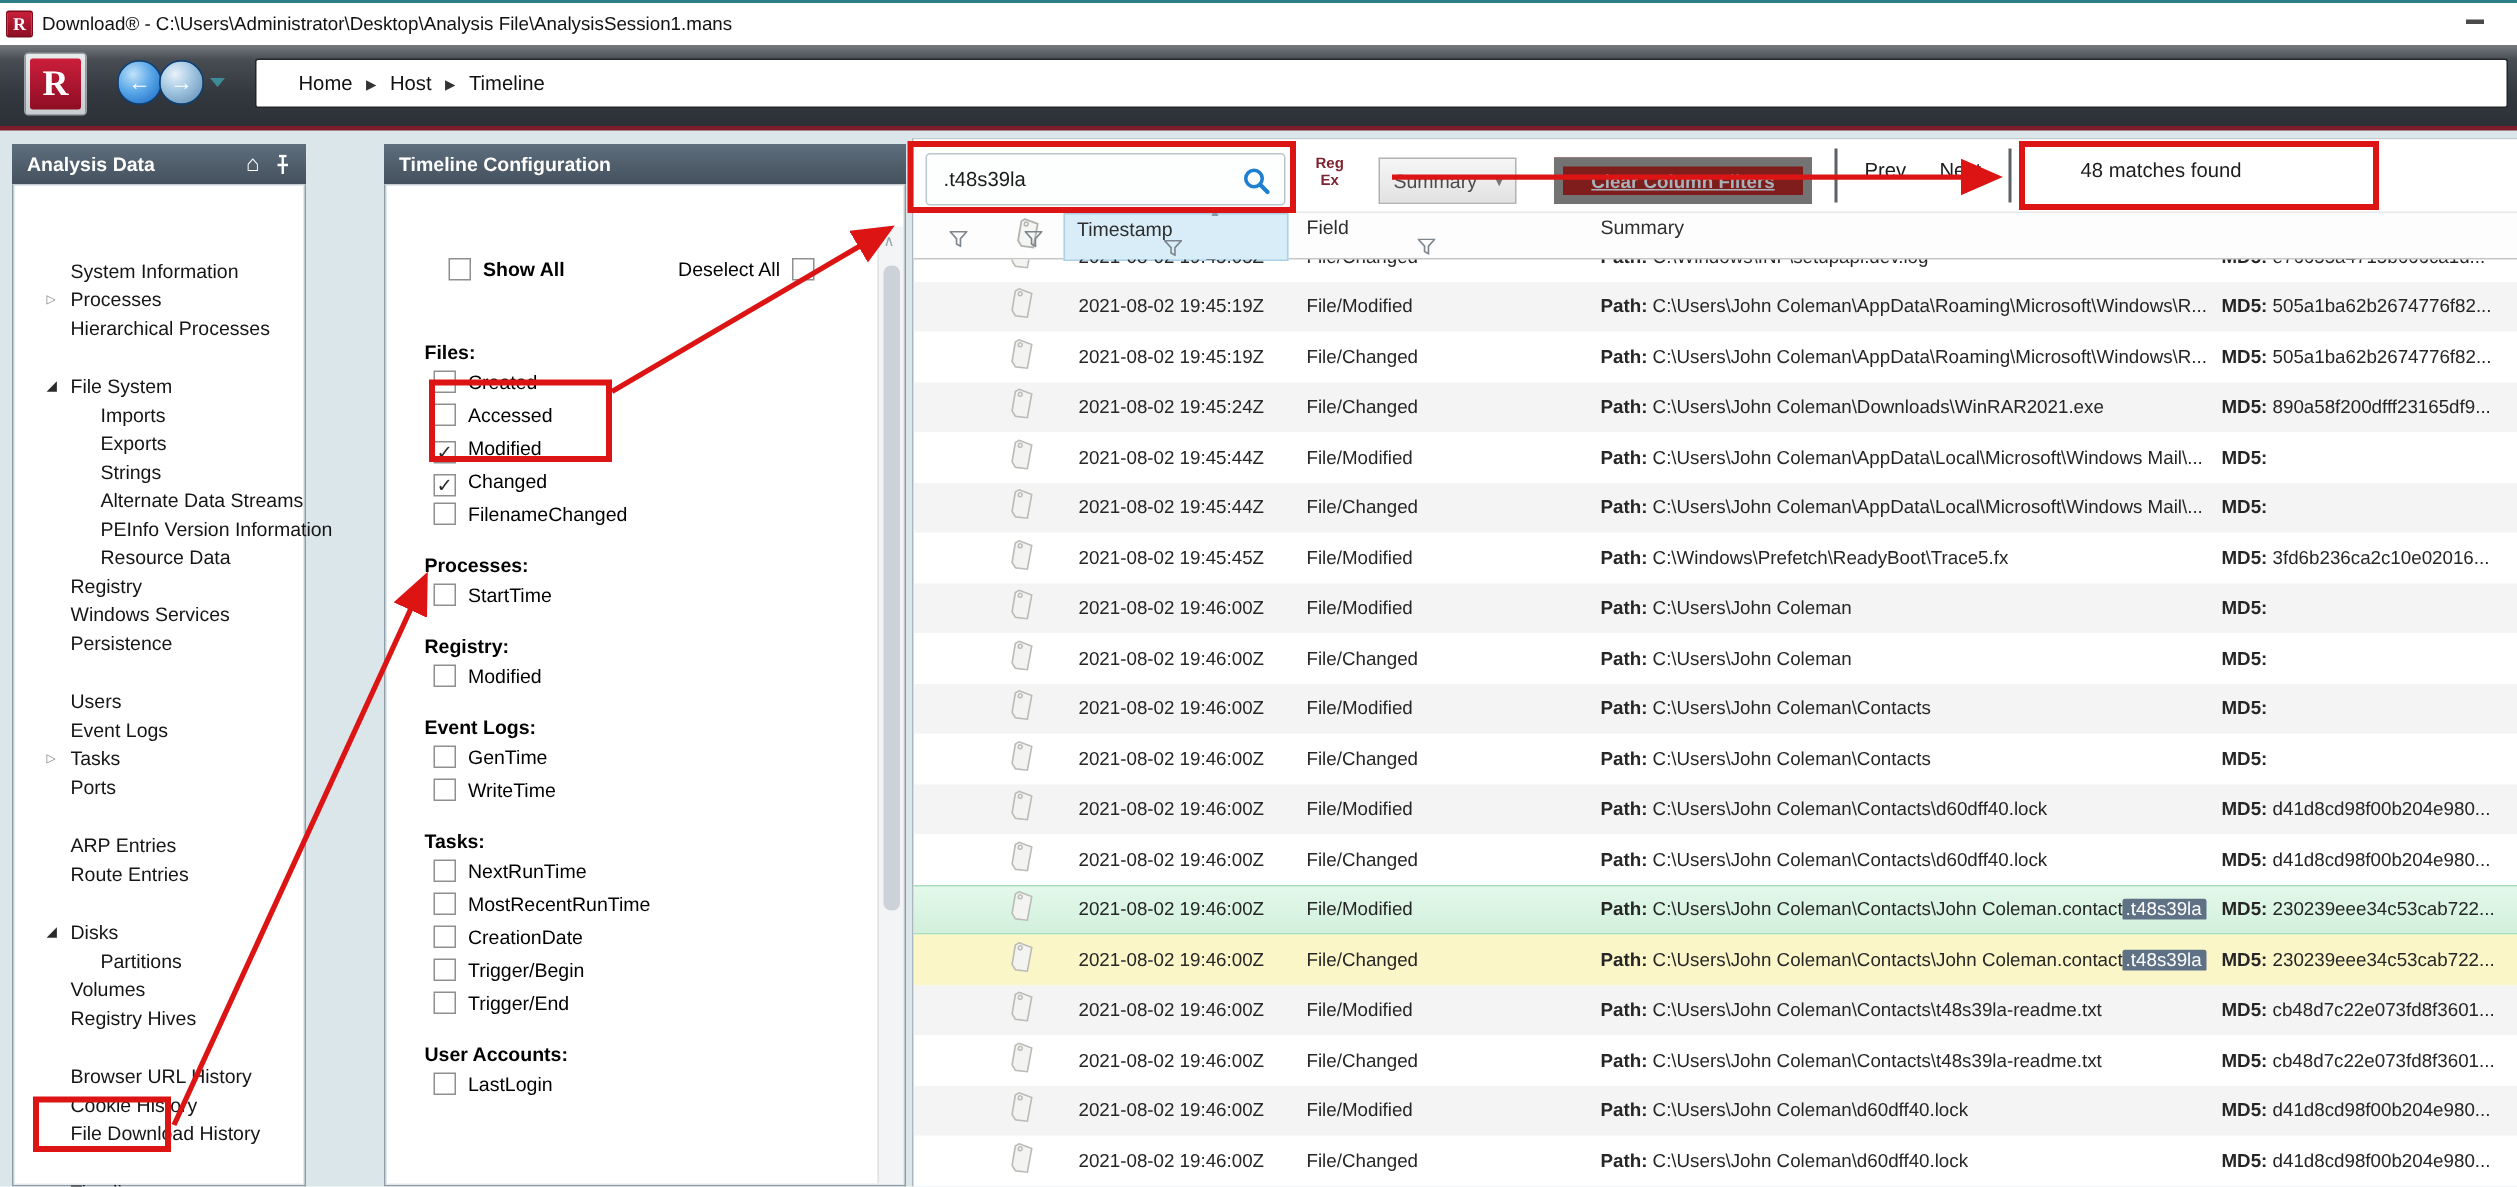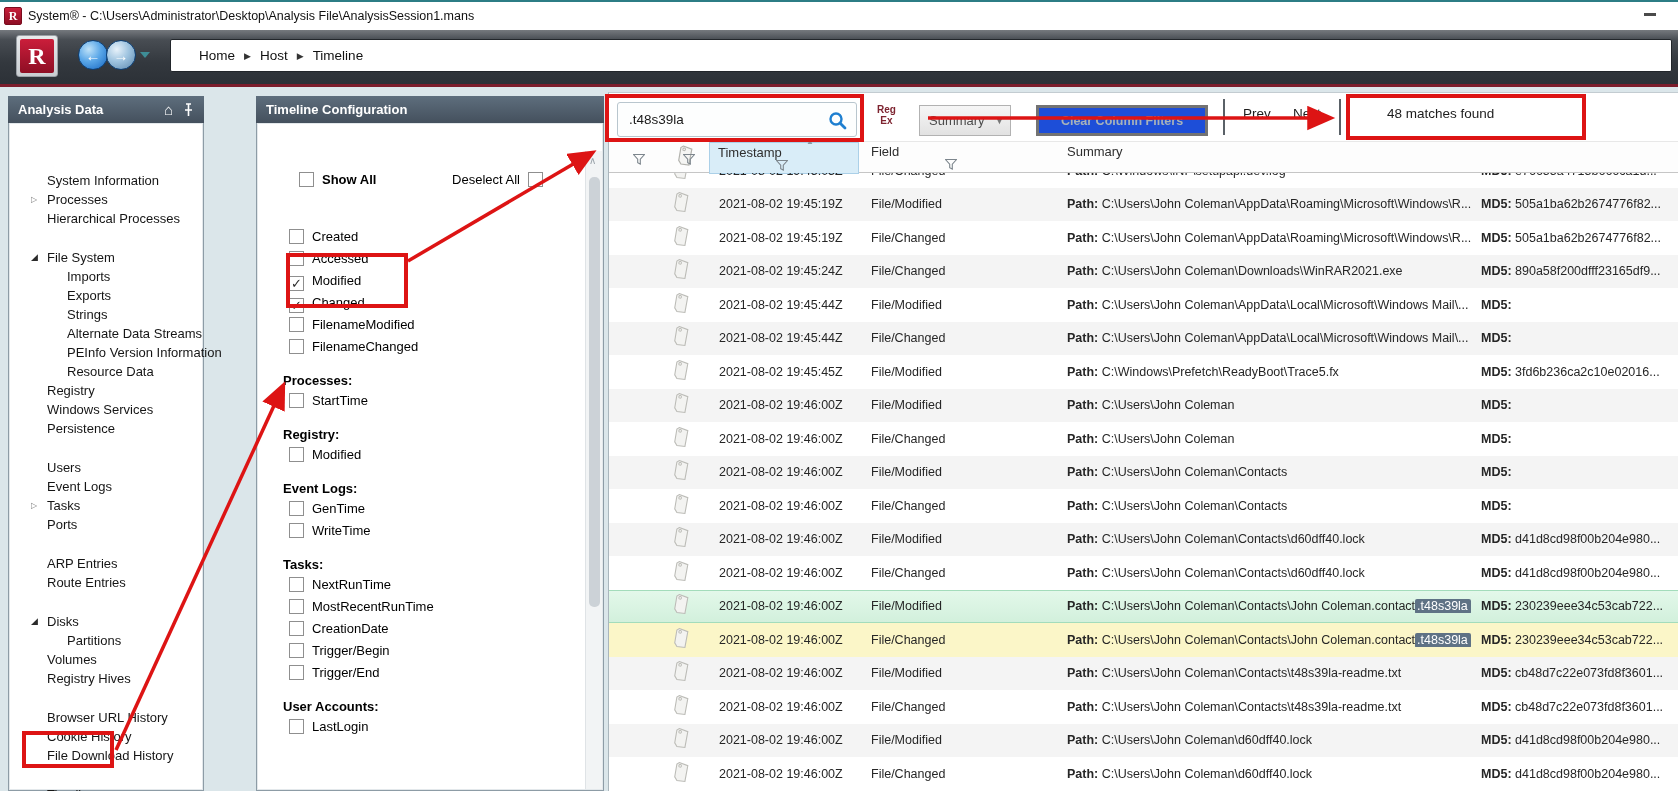--- a/index.html
+++ b/index.html
@@ -79,23 +79,23 @@
   .searchbox input { position:absolute; left:0; top:0; width:100%; height:100%; border:none; outline:none;
                background:transparent; padding:0 34px 0 11px; font-size:13.5px; color:#1a1a1a;
                font-family:"Liberation Sans",sans-serif; }
   .mag { position:absolute; right:9px; top:8px; }
   .regex { position:absolute; left:268px; top:11px; font-size:10px; font-weight:bold; color:#7e2430;
            line-height:11px; text-align:center; cursor:pointer; }
   .scope-dd { position:absolute; left:310px; top:12px; width:92px; height:31px; cursor:pointer;
               background:linear-gradient(#f6f6f6,#e2e2e2); border:1px solid #b2b2b2;
               font-size:13px; color:#4c4c4c; display:flex; align-items:center; padding:0 6px 0 9px; }
   .scope-dd .chev { margin-left:auto; font-size:9px; color:#777; }
-  .clearbtn { position:absolute; left:427px; top:12px; width:172px; height:31px; background:#1d4ed8;
-              border:3px solid #737373; color:#a7b2b9; font-weight:bold; font-size:12.5px;
-              font-family:"Liberation Sans",sans-serif; }
+  .clearbtn { position:absolute; left:427px; top:12px; width:172px; height:31px; background:#7f1d1d;
+              border:6px solid #737373; color:#a7b2b9; font-weight:bold; font-size:12.5px;
+              font-family:"Liberation Sans",sans-serif;text-decoration:underline; }
   .vsep { position:absolute; top:6px; width:2px; height:36px; background:#5a6167; }
   .navlbl { position:absolute; top:13px; font-size:13.5px; color:#1c1c1c; cursor:pointer; }
   .matches { position:absolute; left:754px; top:13px; font-size:13.5px; color:#1c1c1c;margin-left:24px; }
 
   .thead { position:absolute; left:0; top:48px; width:100%; height:32px; background:#fdfdfd;
            border-bottom:1px solid #c6c6c6; border-top:1px solid #e8e8e8; font-size:13px; color:#2e2e2e; }
   .th-ts { position:absolute; left:100px; top:0; width:150px; height:32px; background:#d9edf8; border:1px solid #abd0e8; }
   .sortup { position:absolute; left:96px; top:-6px; color:#8a9aa4; font-size:8px; }
   .hlabel { position:absolute; top:2px; white-space:nowrap; }
   .funnel { position:absolute; cursor:pointer; }
@@ -115,21 +115,21 @@
 
   
   .rbox { position:absolute; border:4px solid #dd1414; z-index:60; pointer-events:none; }
   .anno { position:absolute; left:0; top:0; z-index:61; pointer-events:none; }
 </style>
 </head>
 <body>
 
 <div class="titlebar">
   <span class="app-icon-small">R</span>
-  <span class="title">System® - C:\Users\Administrator\Desktop\Analysis File\AnalysisSession1.mans</span>
+  <span class="title">Download® - C:\Users\Administrator\Desktop\Analysis File\AnalysisSession1.mans</span>
   <span class="minimize-dash"></span>
 </div>
 
 <div class="toolbar">
   <div class="logo-btn">
     <div class="logo-inner">R</div>
   </div>
   <div class="nav-orb nav-back">←</div>
   <div class="nav-orb nav-fwd">→</div>
   <div class="nav-drop"></div>
@@ -206,25 +206,25 @@
     <div class="cfg-body" id="cfgbody">
       <div class="cfg-row-top">
         <span class="cb"></span>
         <span class="bold">Show All</span>
         <span class="grow"></span>
         <span>Deselect All</span>
         <span class="cb right"></span>
       </div>
       <div id="cfgsections">
           <div class="cfg-sec first">
+            <h4>Files:</h4>
             <div class="cfg-item"><span class="cb"></span><span>Created</span></div>
             <div class="cfg-item"><span class="cb"></span><span>Accessed</span></div>
             <div class="cfg-item"><span class="cb">✓</span><span>Modified</span></div>
             <div class="cfg-item"><span class="cb">✓</span><span>Changed</span></div>
-            <div class="cfg-item"><span class="cb"></span><span>FilenameModified</span></div>
             <div class="cfg-item"><span class="cb"></span><span>FilenameChanged</span></div>
           </div>
           <div class="cfg-sec">
             <h4>Processes:</h4>
             <div class="cfg-item"><span class="cb"></span><span>StartTime</span></div>
           </div>
           <div class="cfg-sec">
             <h4>Registry:</h4>
             <div class="cfg-item"><span class="cb"></span><span>Modified</span></div>
           </div>

